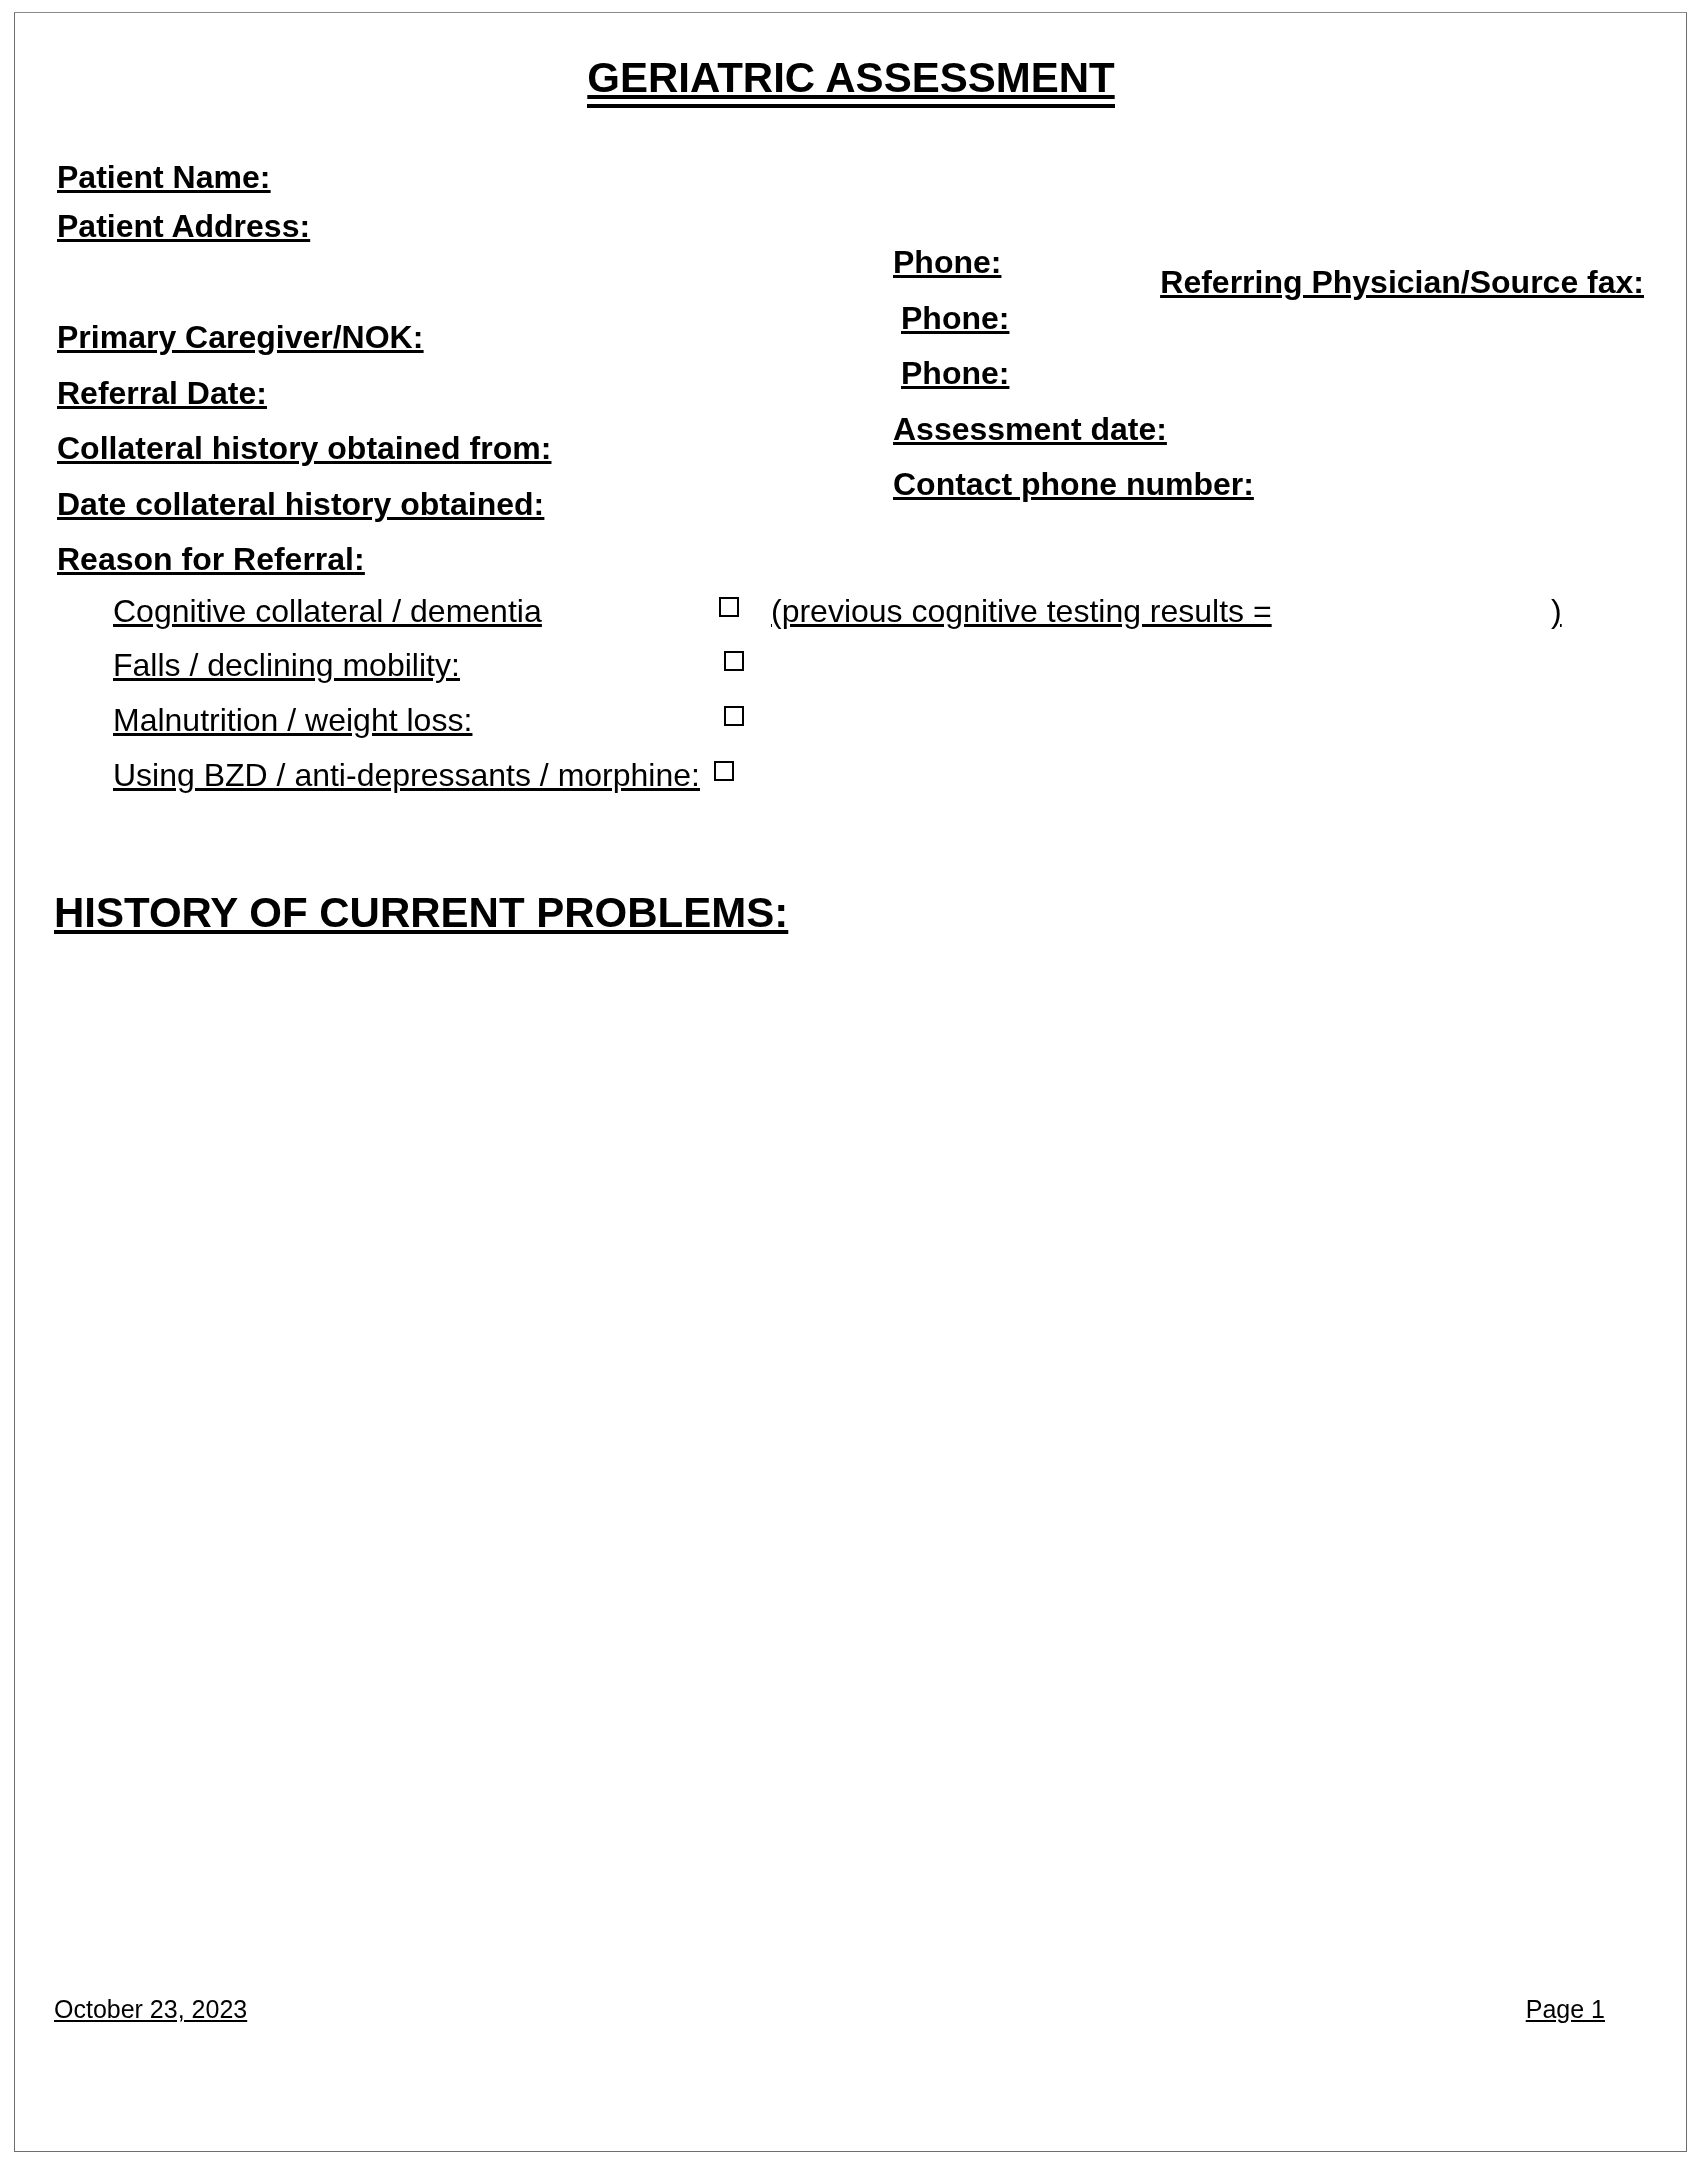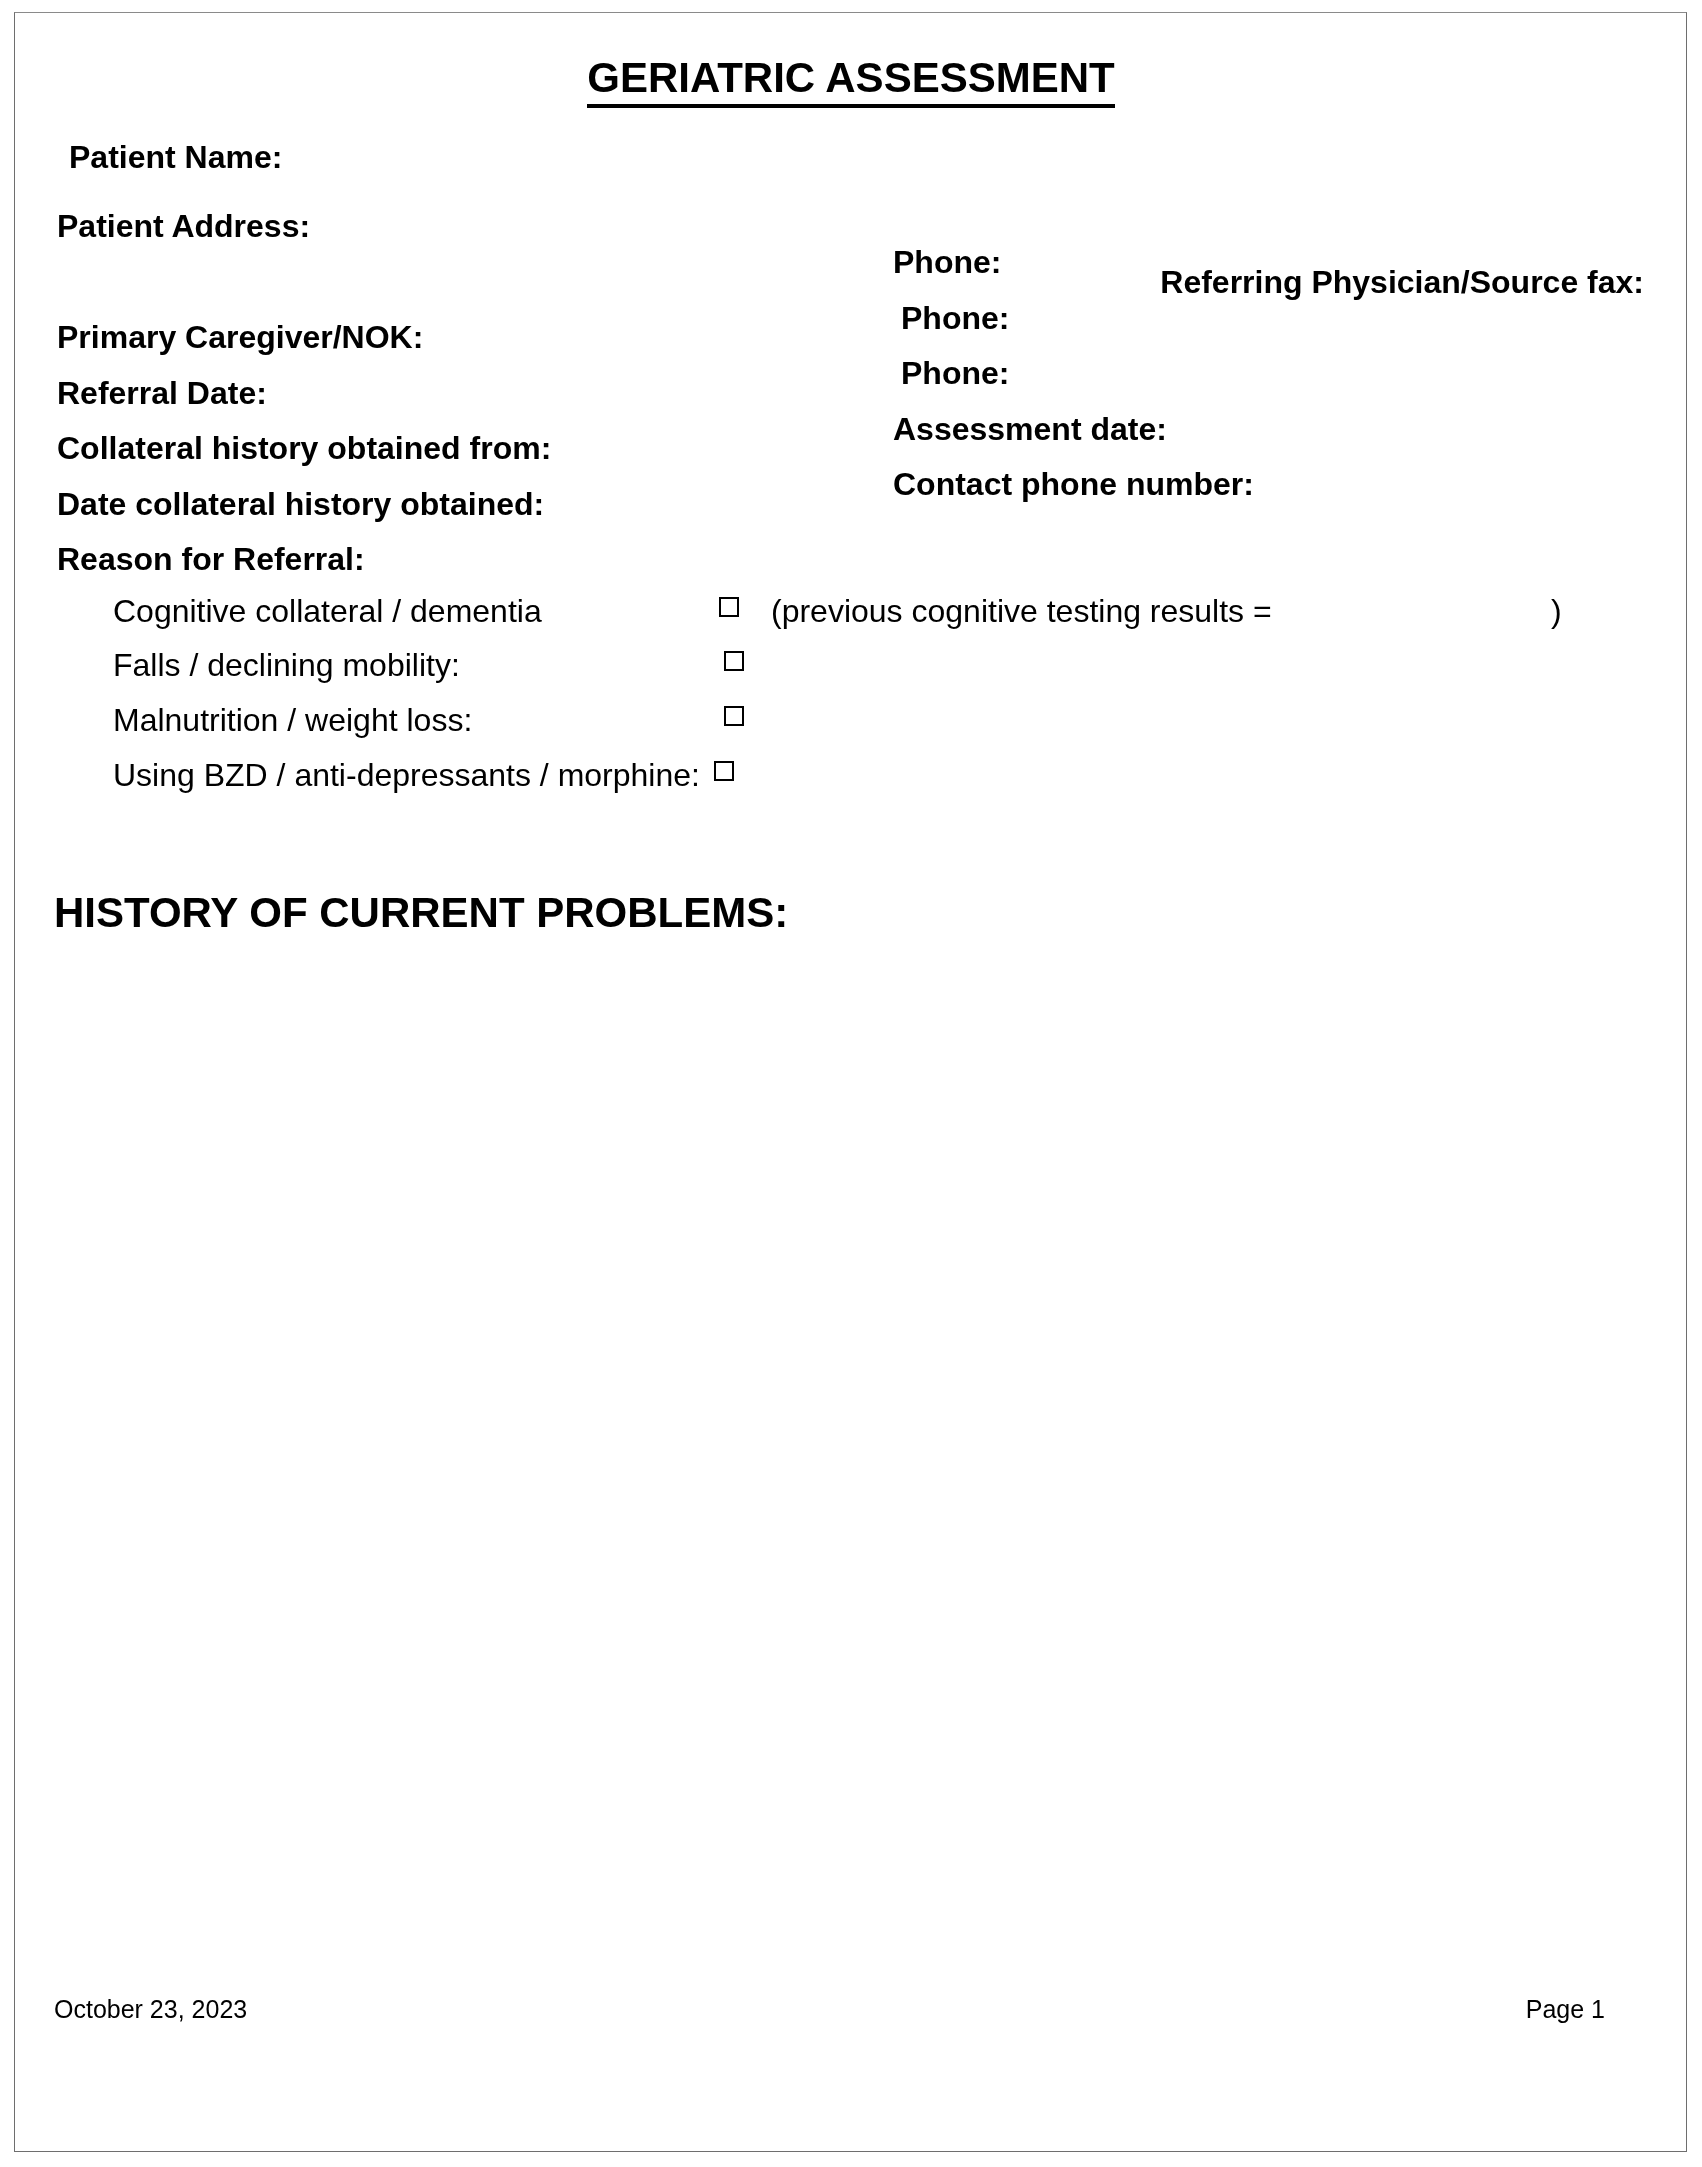--- a/index.html
+++ b/index.html
@@ -1,15 +1,15 @@
 <!DOCTYPE html>
 <html><head>
 <meta charset="utf-8">
 <style>
-  * { margin: 0; padding: 0; box-sizing: border-box; }
+  * { margin: 0; padding: 0; box-sizing: border-box; text-decoration: underline; }
   html, body { background: #ffffff; }
   body {
     font-family: "Liberation Sans", "DejaVu Sans", sans-serif;
     color: #000000;
     width: 1702px;
     height: 2168px;
     position: relative;
     overflow: hidden;
   }
   .page {
@@ -52,21 +52,21 @@
     white-space: nowrap;
   }
   .field-row .right-label {
     position: absolute;
     left: 836px;
     top: 0;
     margin-top: 36px;
   }
   .field-row .right-label.shift { left: 844px; }
   
-  .fr-0 { top: 139px; margin-left: 12px; }
+  .fr-0 { top: 159px; }
   .fr-1 { top: 208px; }
   .fr-2 { top: 264px; text-align: right; }
   .fr-3 { top: 319px; }
   .fr-4 { top: 375px; }
   .fr-5 { top: 430px; }
   .fr-6 { top: 486px; }
   .fr-7 { top: 541px; }
   .cb-row {
     position: absolute;
     left: 113px;

